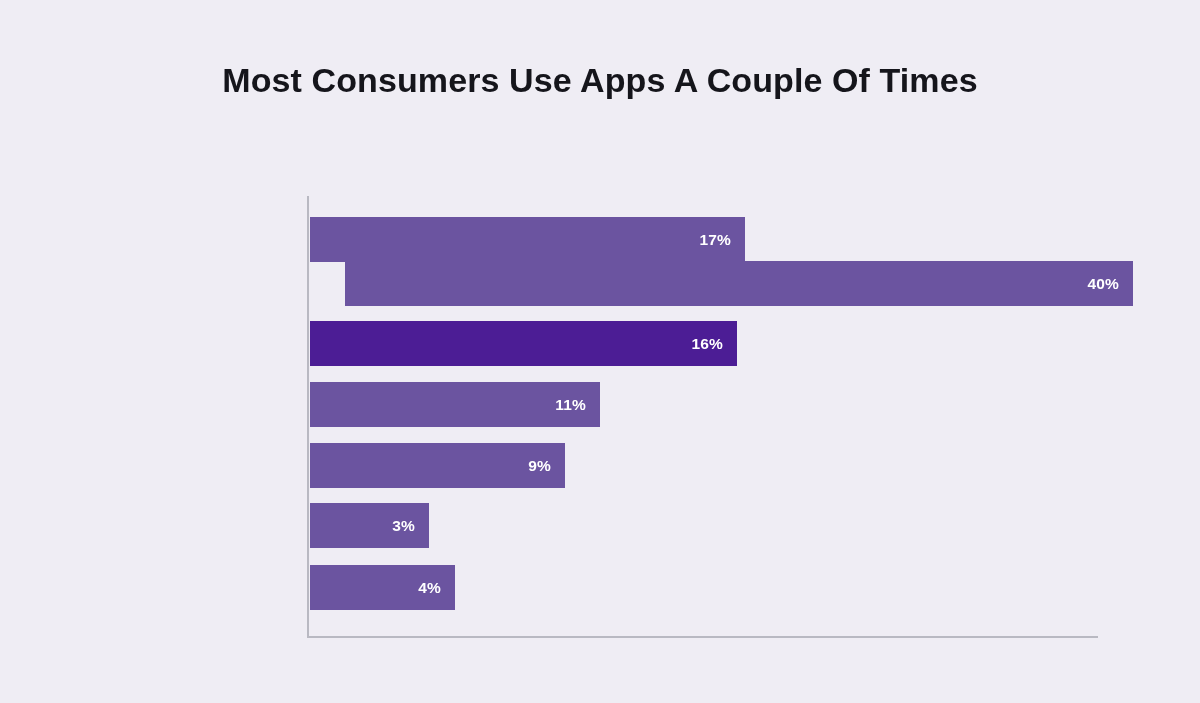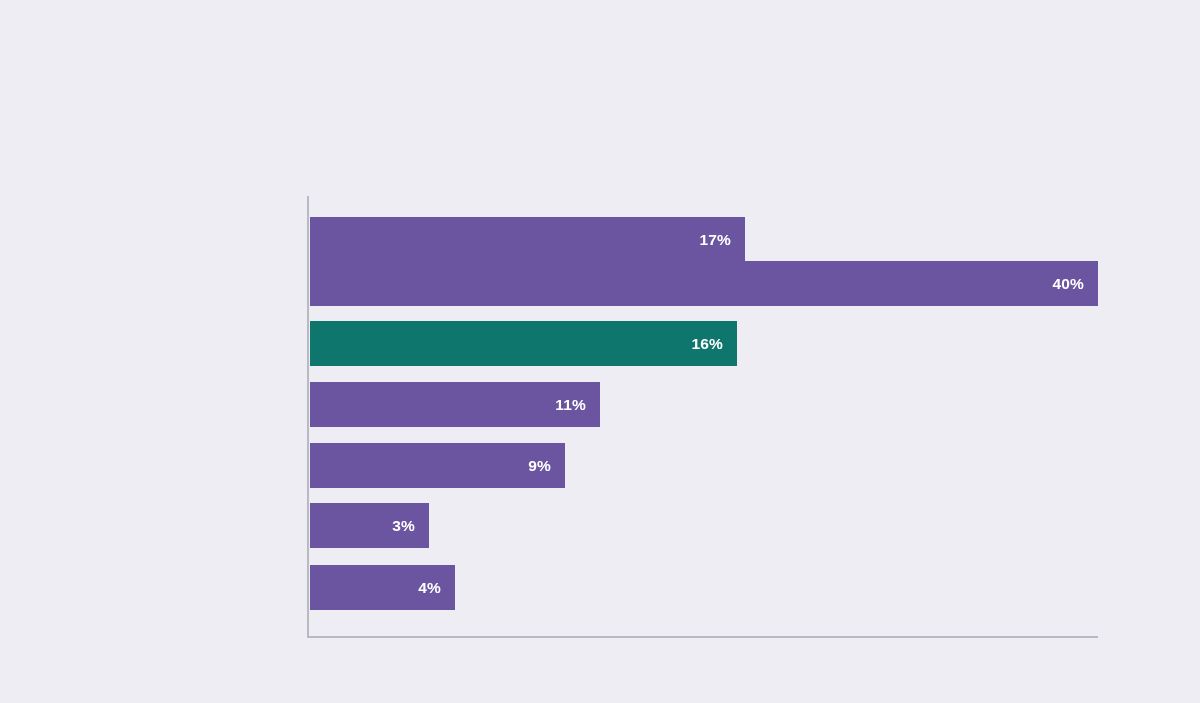--- a/index.html
+++ b/index.html
@@ -95,49 +95,50 @@
     font-weight: bold;
     letter-spacing: 0.2px;
   }
 </style>
 </head>
 <body style="background: rgb(239, 237, 244);">
 
 <div id="chart-card" style="background: rgb(239, 237, 244);">
 
   <div id="chart-title" style="color: rgb(21, 21, 27);">
+    <span class="title-line">Most Consumers Use Apps A Couple Of Times</span>
   </div>
 
   <div id="plot-area">
 
     <div id="y-axis-line" style="background: rgb(185, 185, 194);"></div>
     <div id="x-axis-line" style="background: rgb(185, 185, 194);"></div>
 
     <div class="bar-row" style="top:201px;">
 
       <div class="bar-track" style="width: 435px;">
         <div class="bar-rect" style="width: 435px; background: rgb(107, 84, 160); margin-top: 16px;">
           <span class="bar-value" style="right: 14px; color: rgb(255, 255, 255);">17%</span>
         </div>
       </div>
     </div>
 
     <div class="bar-row" style="top:261px;">
 
-      <div class="bar-track" style="width: 788px;">
+      <div class="bar-track" style="width: 788px; margin-left: 35px;">
         <div class="bar-rect" style="width: 788px; background: rgb(107, 84, 160);">
           <span class="bar-value" style="right: 14px; color: rgb(255, 255, 255);">40%</span>
         </div>
       </div>
     </div>
 
     <div class="bar-row" style="top:321px;">
 
       <div class="bar-track" style="width: 427px;">
-        <div class="bar-rect" style="width: 427px; background: #0f766e;">
+        <div class="bar-rect" style="width: 427px; background: #4c1d95;">
           <span class="bar-value" style="right: 14px; color: rgb(255, 255, 255);">16%</span>
         </div>
       </div>
     </div>
 
     <div class="bar-row" style="top:382px;">
 
       <div class="bar-track" style="width: 321px;">
         <div class="bar-rect" style="width: 290px; background: rgb(107, 84, 160);">
           <span class="bar-value" style="right: 14px; color: rgb(255, 255, 255);">11%</span>

